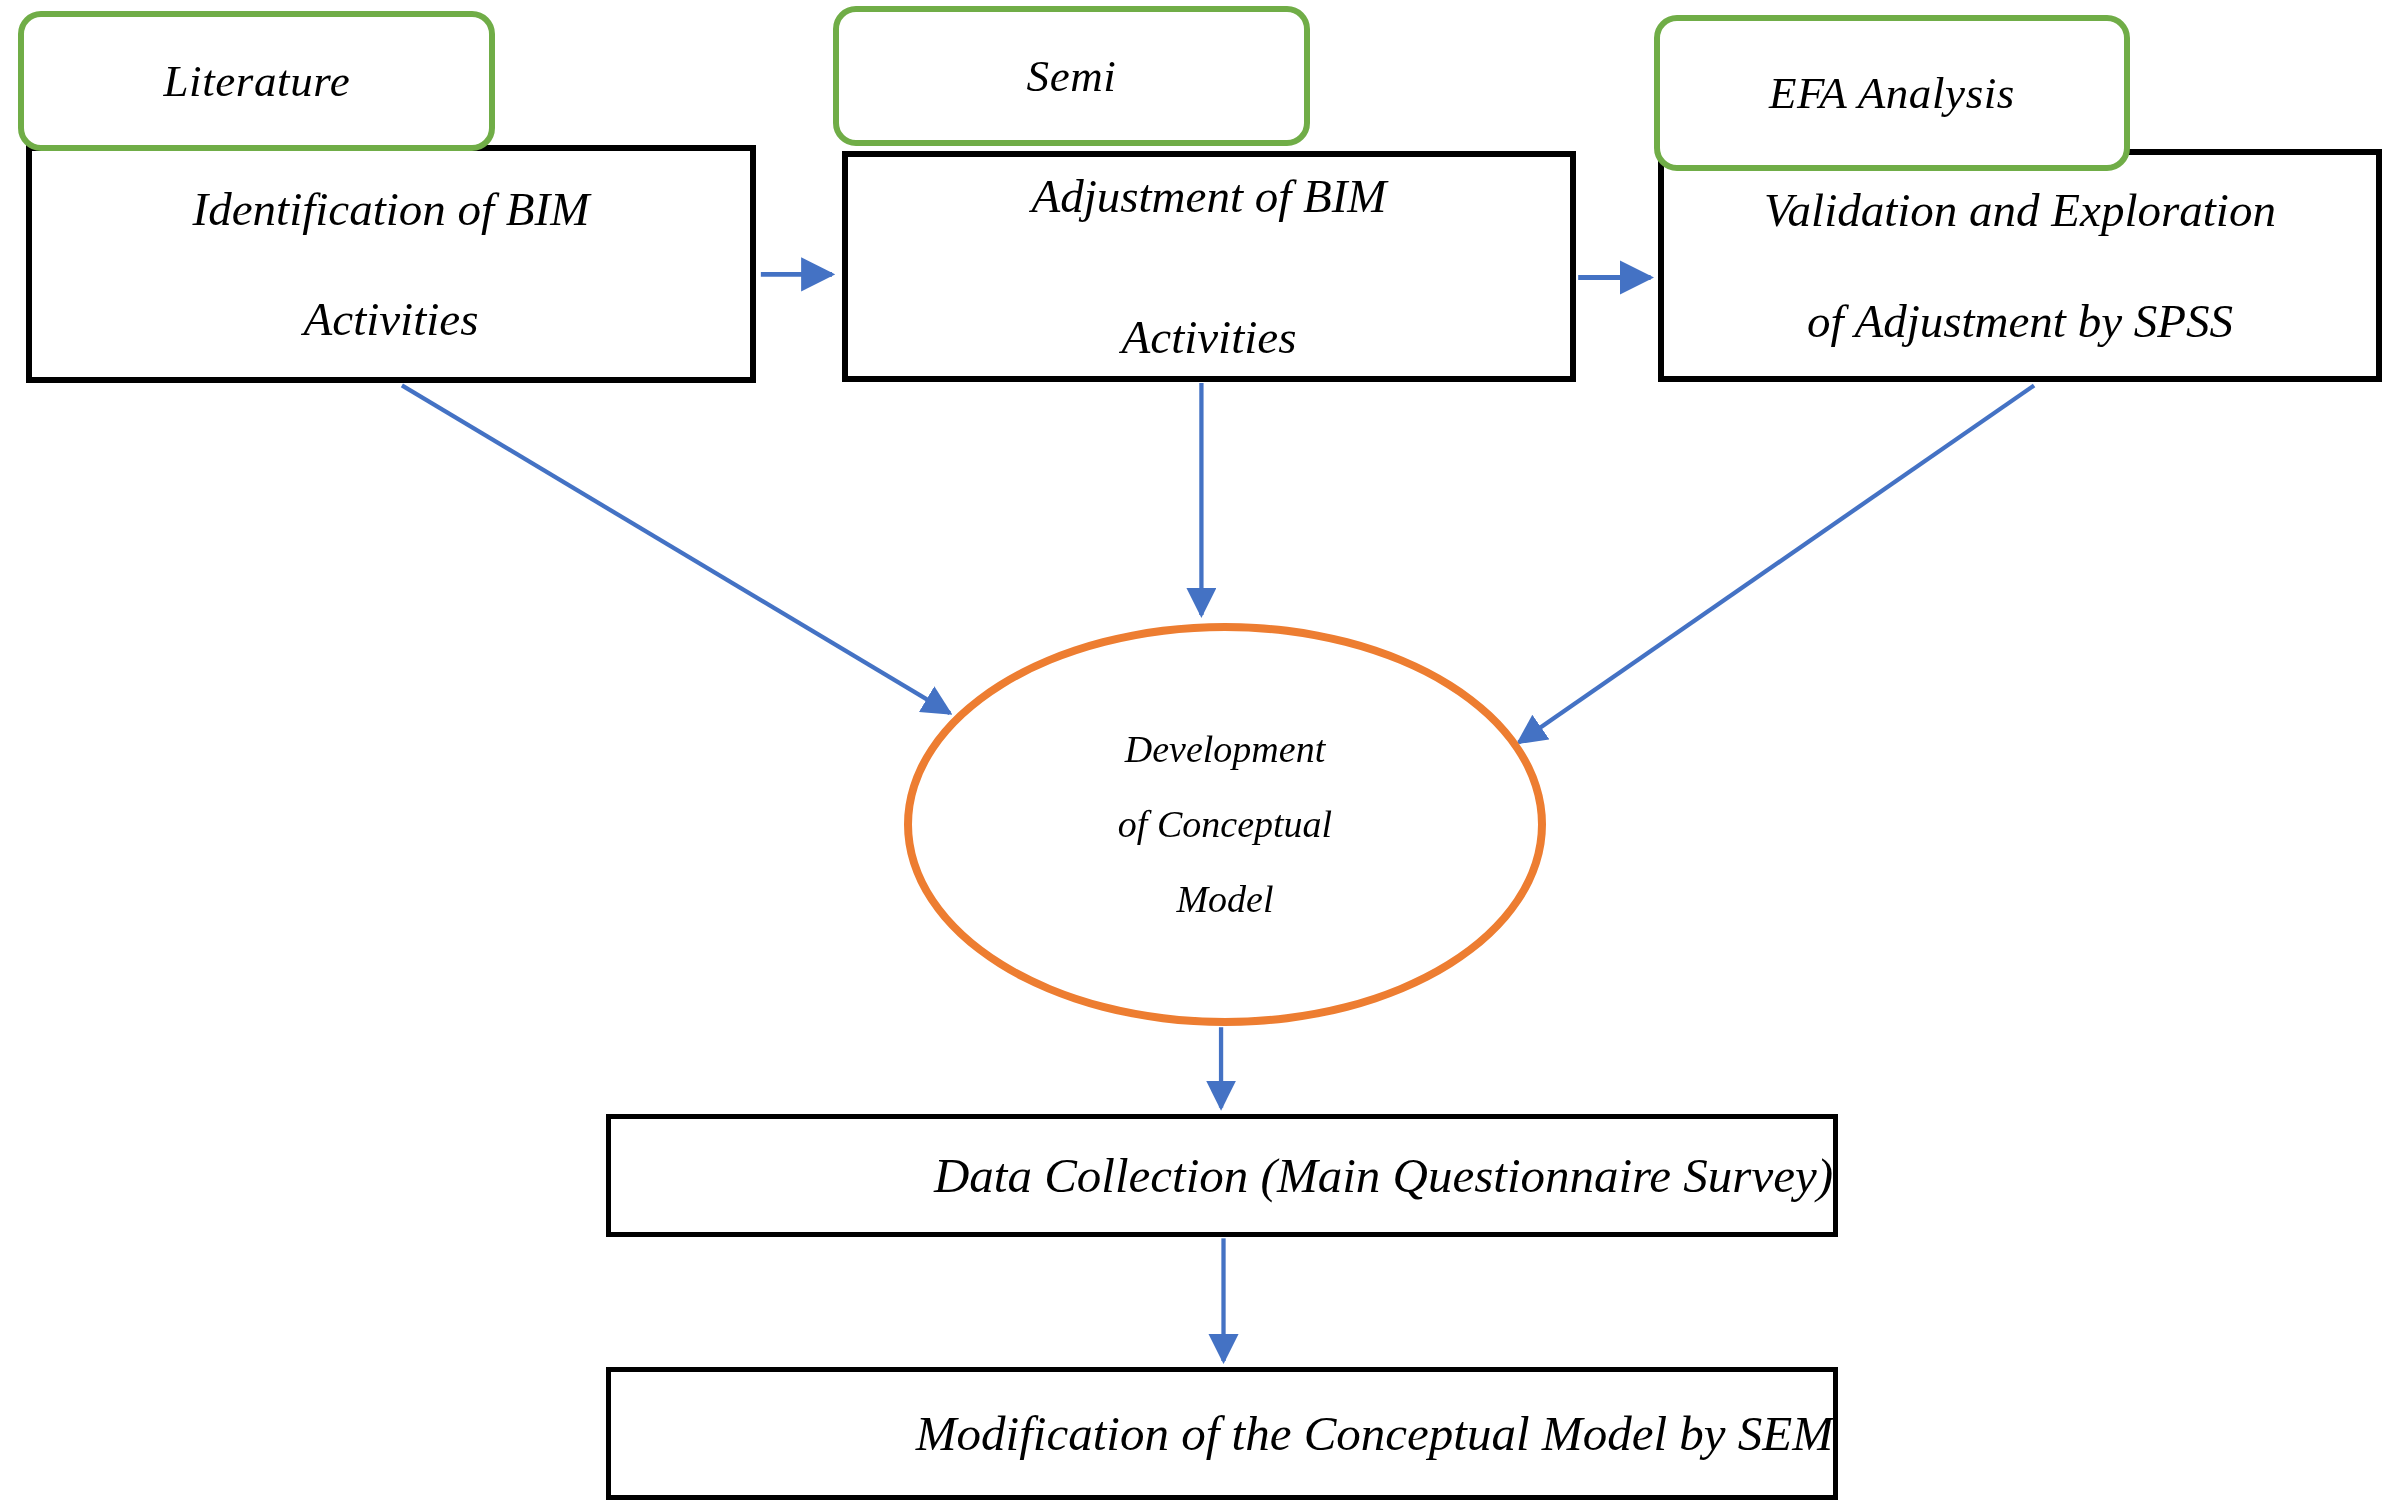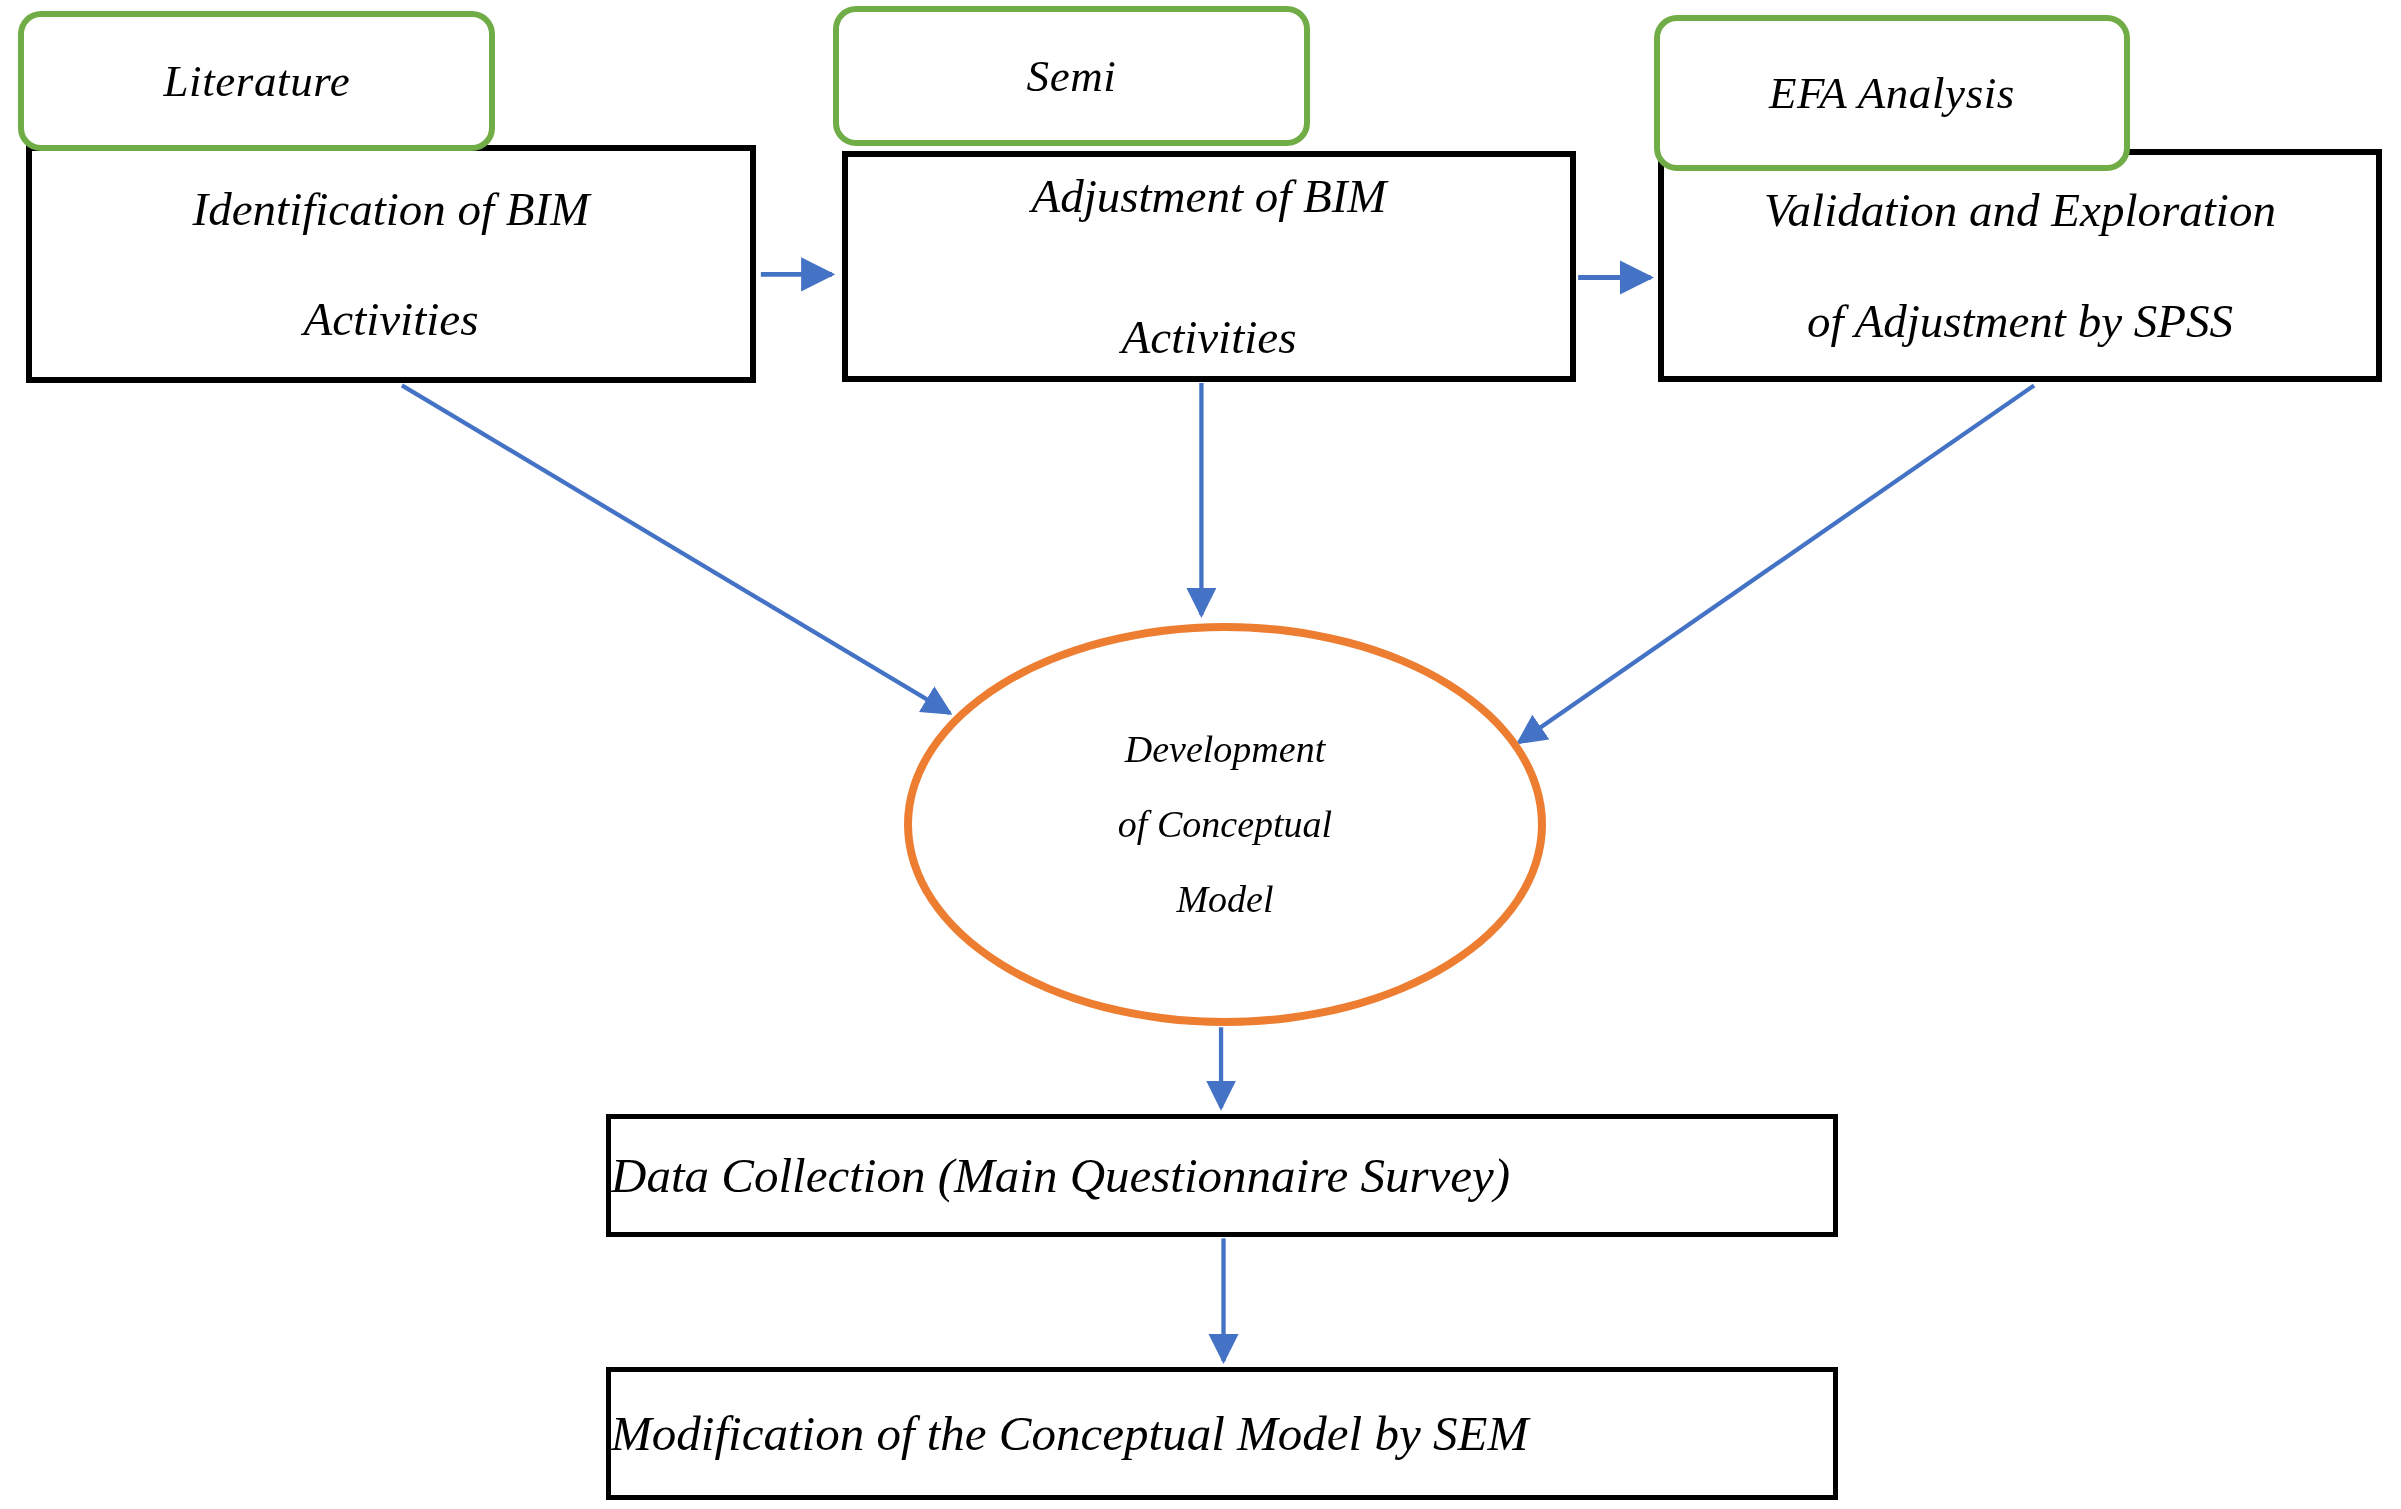--- a/index.html
+++ b/index.html
@@ -50,21 +50,21 @@
     text-align: center;
     z-index: 2;
     box-sizing: border-box;
   }
   .bottom-box {
     position: absolute;
     border: 5.5px solid #000000;
     background: #ffffff;
     display: flex;
     align-items: center;
-    justify-content: flex-start;
+    justify-content: flex-end;
     font-size: 49px;
     text-align: center;
     z-index: 2;
     box-sizing: border-box;
   }
   .ellipse {
     position: absolute;
     left: 904px;
     top: 623px;
     width: 642px;

